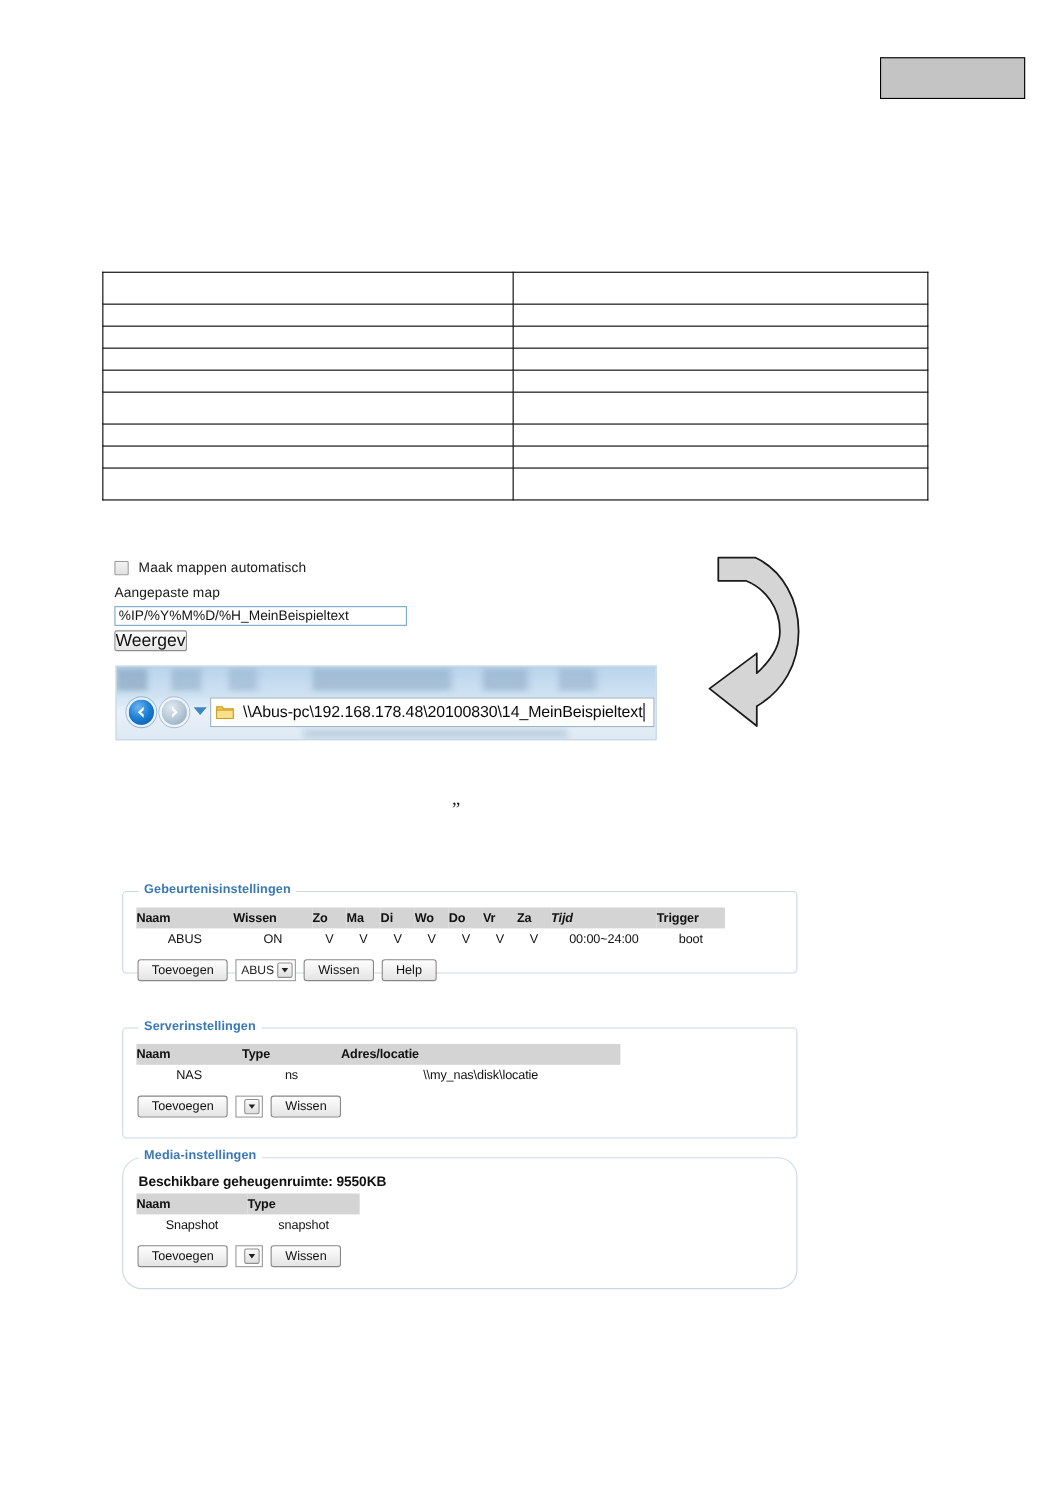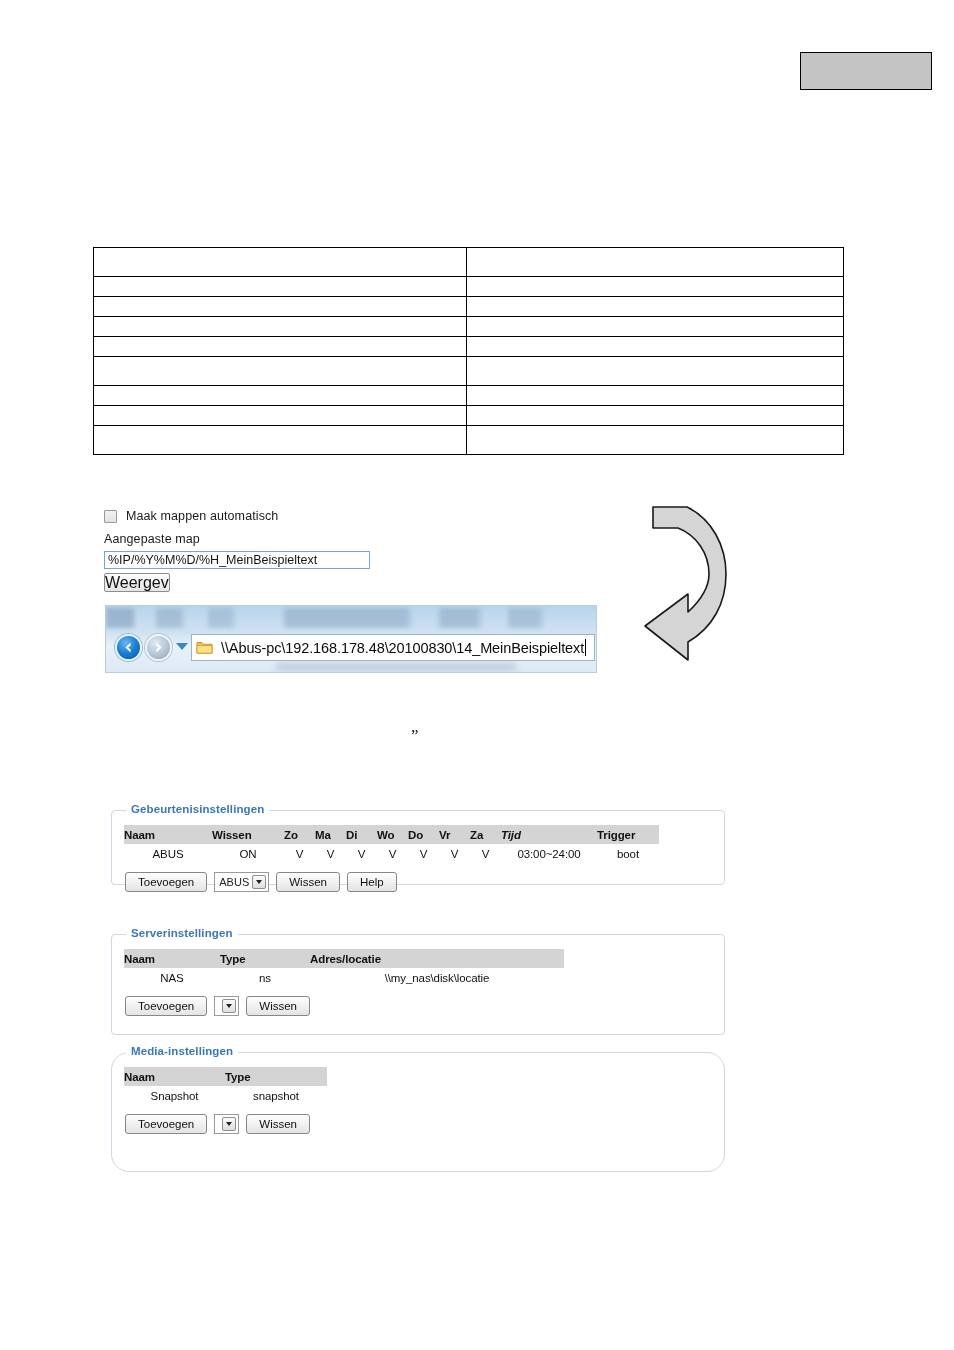--- a/index.html
+++ b/index.html
@@ -476,21 +476,21 @@
         <tr>
           <td class="link-cell">ABUS</td>
           <td class="blue-cell">ON</td>
           <td>V</td>
           <td>V</td>
           <td>V</td>
           <td>V</td>
           <td>V</td>
           <td>V</td>
           <td>V</td>
-          <td>03:00~24:00</td>
+          <td>00:00~24:00</td>
           <td>boot</td>
         </tr>
       </tbody>
     </table>
 
     <div class="btn-row">
       <button class="uibtn">Toevoegen</button>
       <div class="uiselect">
         <span class="sel-text">ABUS</span>
         <span class="sel-arrow-box">
@@ -532,20 +532,21 @@
           </span>
       </div>
       <button class="uibtn">Wissen</button>
     </div>
   </div>
 </div>
 
 <div class="panel" style="top:1052px; height:120px;border-radius:18px;">
   <div class="panel-legend">Media-instellingen</div>
   <div class="panel-body">
+    <div class="memline">Beschikbare geheugenruimte: 9550KB</div>
 
     <table id="media-table" class="uitable">
       <thead>
         <tr>
           <th class="c-naam">Naam</th>
           <th class="c-type">Type</th>
         </tr>
       </thead>
       <tbody>
         <tr>

